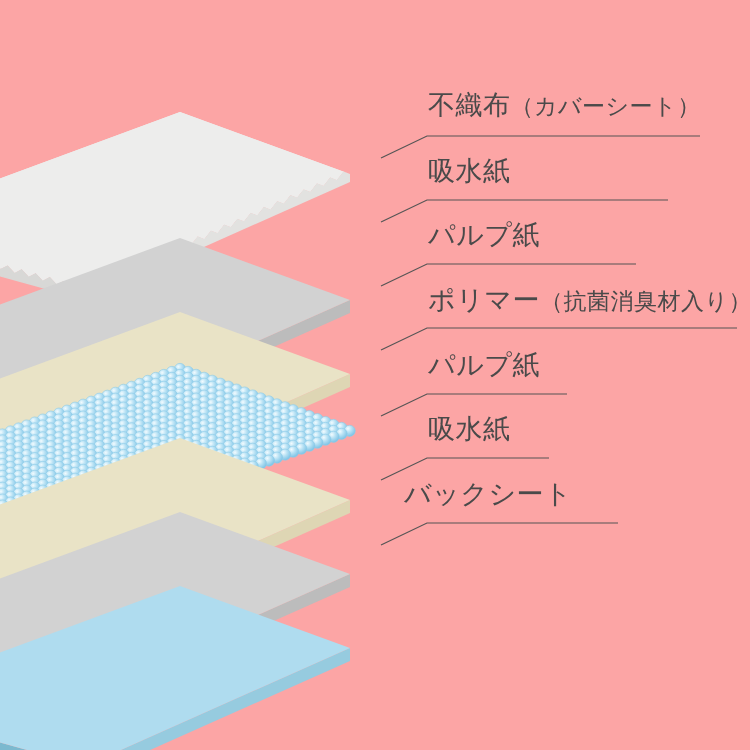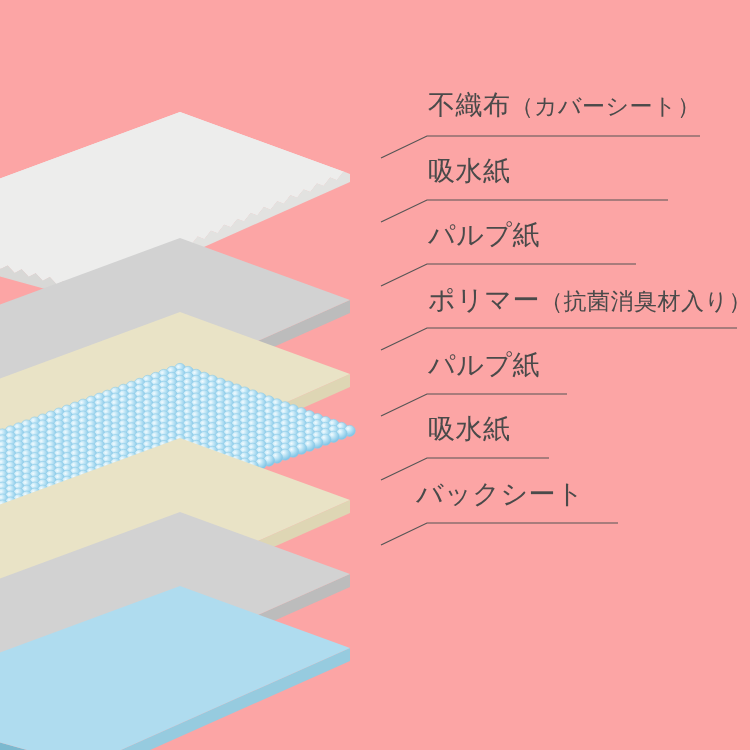--- a/index.html
+++ b/index.html
@@ -892,16 +892,16 @@
       </g>
   </svg>
 
   <div id="labels-layer">
       <div class="label-text" style="left: 428px; top: 92px;"><span>不織布</span><span class="sub">（カバーシート）</span></div>
       <div class="label-text" style="left: 428px; top: 158px;"><span>吸水紙</span></div>
       <div class="label-text" style="left: 428px; top: 222px;"><span>パルプ紙</span></div>
       <div class="label-text" style="left: 428px; top: 287px;"><span>ポリマー</span><span class="sub">（抗菌消臭材入り）</span></div>
       <div class="label-text" style="left: 428px; top: 352px;"><span>パルプ紙</span></div>
       <div class="label-text" style="left: 428px; top: 416px;"><span>吸水紙</span></div>
-      <div class="label-text" style="left: 416px; top: 481px; text-align: right;"><span>バックシート</span></div>
+      <div class="label-text" style="left: 404px; top: 481px; text-align: right;"><span>バックシート</span></div>
     </div>
 
 </div>
 
 </body></html>

